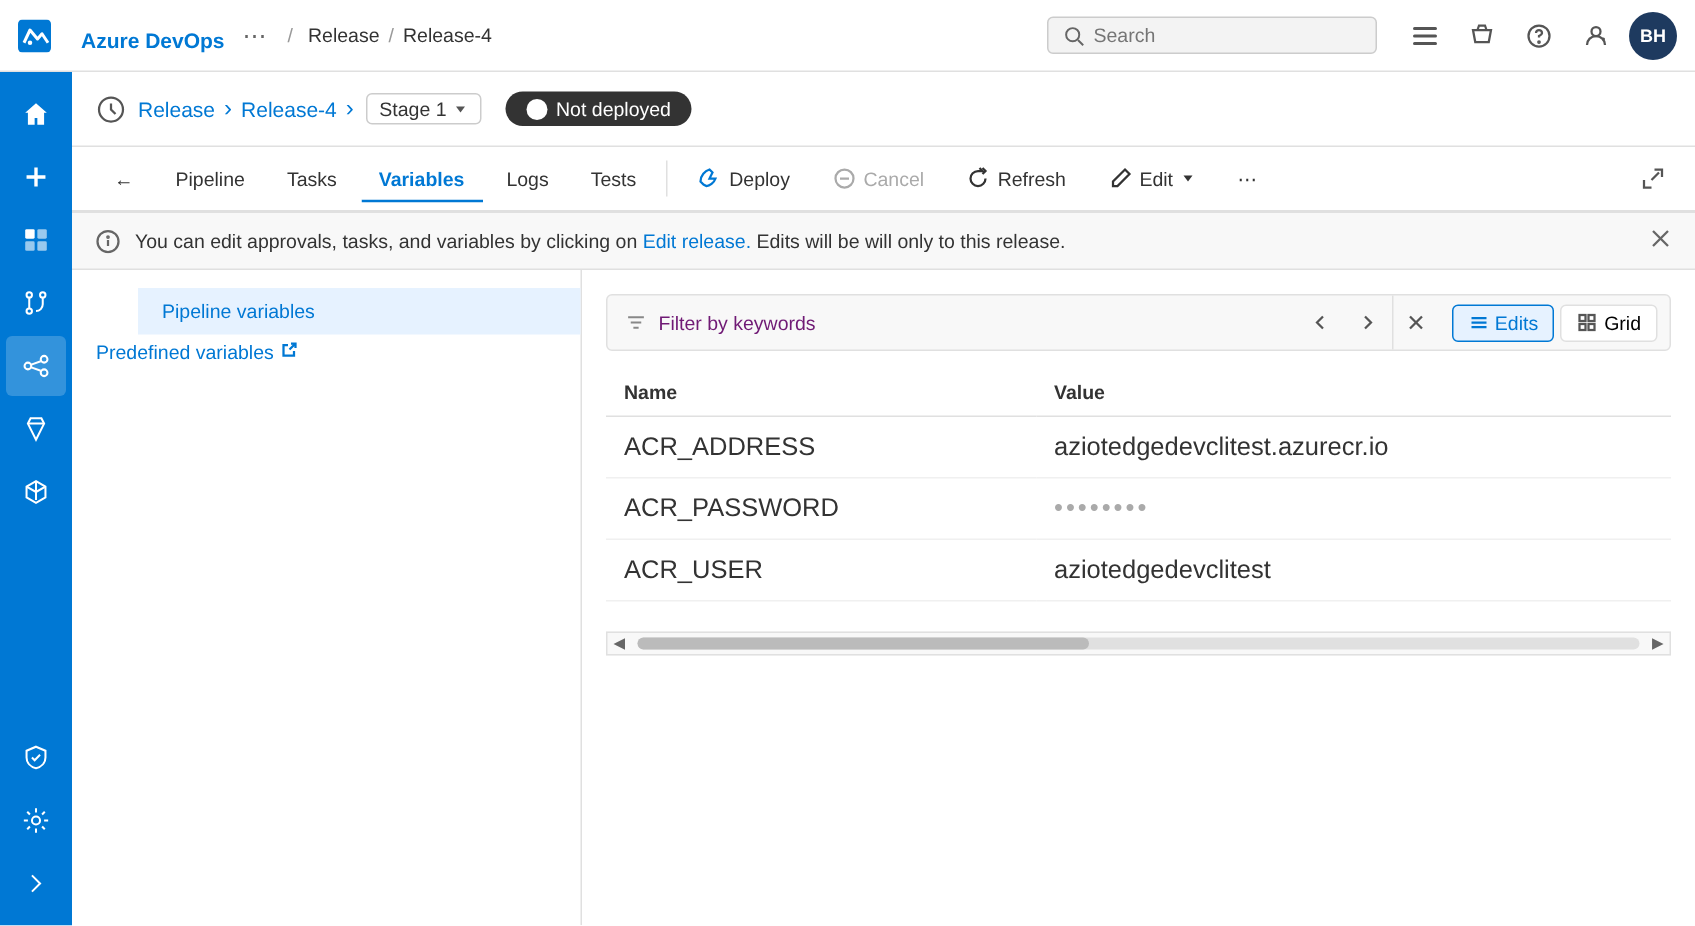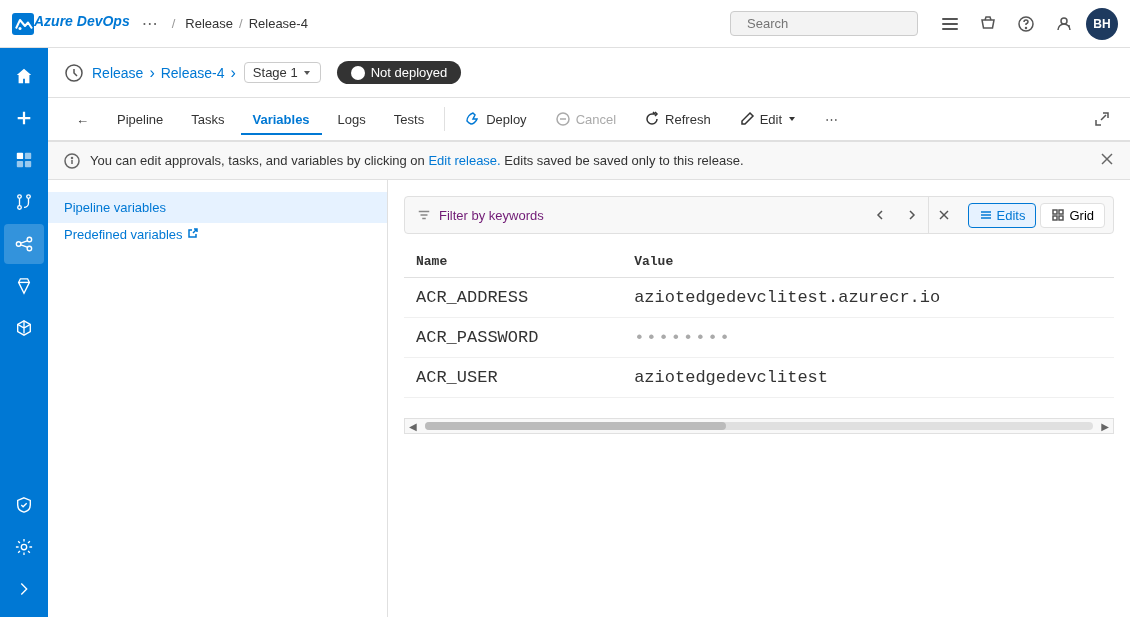--- a/index.html
+++ b/index.html
@@ -4,30 +4,30 @@
   <style>
     * { box-sizing: border-box; margin: 0; padding: 0; }
     body { font-family: 'Segoe UI', Arial, sans-serif; font-size: 13px; background: #fff; width: 1130px; height: 617px; overflow: hidden; }
 
     
     .topbar {
       display: flex; align-items: center; height: 48px;
       background: #fff; border-bottom: 1px solid #e0e0e0;
       padding: 0 12px; gap: 8px;
     }
-    .topbar-logo { display: flex; align-items: flex-start; gap: 0; color: #0078d4; font-weight: 600; font-size: 14px; font-style: italic; }
+    .topbar-logo { display: flex; align-items: flex-end; gap: 20px; color: #0078d4; font-weight: 600; font-size: 14px; }
     .topbar-logo svg { width: 22px; height: 22px; }
     .topbar-sep { color: #999; margin: 0 2px; }
     .topbar-breadcrumb { display: flex; align-items: center; gap: 4px; color: #333; font-size: 13px; }
     .topbar-breadcrumb span { cursor: pointer; }
     .topbar-more { color: #666; cursor: pointer; padding: 4px; font-size: 16px; }
     .topbar-search {
       margin-left: auto; display: flex; align-items: center;
       background: #f3f3f3; border: 1px solid #ccc; border-radius: 4px;
-      padding: 4px 10px; gap: 6px; width: 188px;
+      padding: 4px 10px; gap: 6px; width: 220px;
     }
     .topbar-search input { border: none; background: transparent; outline: none; font-size: 13px; width: 160px; }
     .topbar-icons { display: flex; align-items: center; gap: 6px; margin-left: 8px; justify-content: flex-end; }
     .topbar-icon { width: 32px; height: 32px; display: flex; align-items: center; justify-content: center; cursor: pointer; border-radius: 4px; }
     .avatar { width: 32px; height: 32px; border-radius: 50%; background: #1e3a5f; color: #fff; display: flex; align-items: center; justify-content: center; font-size: 12px; font-weight: 600; cursor: pointer; }
 
     
     .main-layout { display: flex; height: calc(617px - 48px); }
 
     
@@ -93,21 +93,21 @@
     }
     .info-banner strong { font-weight: 400; }
     .banner-close { margin-left: auto; cursor: pointer; color: #666; }
 
     
     .lower-content { display: flex; flex: 1; overflow: hidden; }
 
     
     .left-panel { width: 340px; border-right: 1px solid #e0e0e0; padding: 12px 0; flex-shrink: 0; }
     .left-panel-item {
-      padding: 8px 16px; cursor: pointer; font-size: 13px;
+      padding: 8px 16px; cursor: pointer; font-size: 13px; margin-left: 44px;
     }
     .left-panel-item.selected { background: #e6f2ff; font-weight: 500; color: #0078d4; }
     .left-panel-link { padding: 4px 16px; color: #0078d4; cursor: pointer; font-size: 13px; display: flex; align-items: flex-start; gap: 4px; }
 
     
     .right-panel { flex: 1; padding: 16px; overflow: auto; }
 
     
     .filter-bar {
       display: flex; align-items: center;
@@ -129,21 +129,21 @@
     }
     .view-toggle { display: flex; align-items: center; gap: 4px; padding: 0 8px; }
     .view-btn {
       display: flex; align-items: center; gap: 4px;
       padding: 4px 10px; font-size: 13px; cursor: pointer;
       border: 1px solid #e0e0e0; border-radius: 4px; background: #fff;
     }
     .view-btn.active { background: #e6f2ff; border-color: #0078d4; color: #0078d4; }
 
     
-    .var-table { width: 100%; border-collapse: collapse; font-family: Liberation Mono, monospace; }
+    .var-table { width: 100%; border-collapse: collapse; }
     .var-table th {
       text-align: left; padding: 8px 12px;
       border-bottom: 1px solid #e0e0e0; font-weight: 600;
       color: #333; font-size: 13px;
     }
     .var-table td { padding: 10px 12px; border-bottom: 1px solid #f0f0f0; font-size: 17px; color: #333; }
   </style>
 </head>
 <body>
 
@@ -359,21 +359,21 @@
 
     <div class="info-banner">
       <svg width="16" height="16" viewBox="0 0 16 16" fill="none" stroke="#666" stroke-width="1.5">
         <circle cx="8" cy="8" r="7"></circle>
           <line x1="8" y1="7" x2="8" y2="11"></line>
           <circle cx="8" cy="5" r=".5" fill="#666"></circle>
       </svg>
       <span>
         <span>You can edit approvals, tasks, and variables by clicking on</span>
         <strong><span style="color:#0078d4;cursor:pointer;">Edit release.</span></strong>
-        <span>Edits saved be saved only to this release.</span>
+        <span>Edits will be will only to this release.</span>
       </span>
       <div class="banner-close">
         <svg width="14" height="14" viewBox="0 0 14 14" fill="none" stroke="#666" stroke-width="1.5">
           <line x1="2" y1="2" x2="12" y2="12"></line>
             <line x1="12" y1="2" x2="2" y2="12"></line>
         </svg>
       </div>
     </div>
 
     <div class="lower-content">

